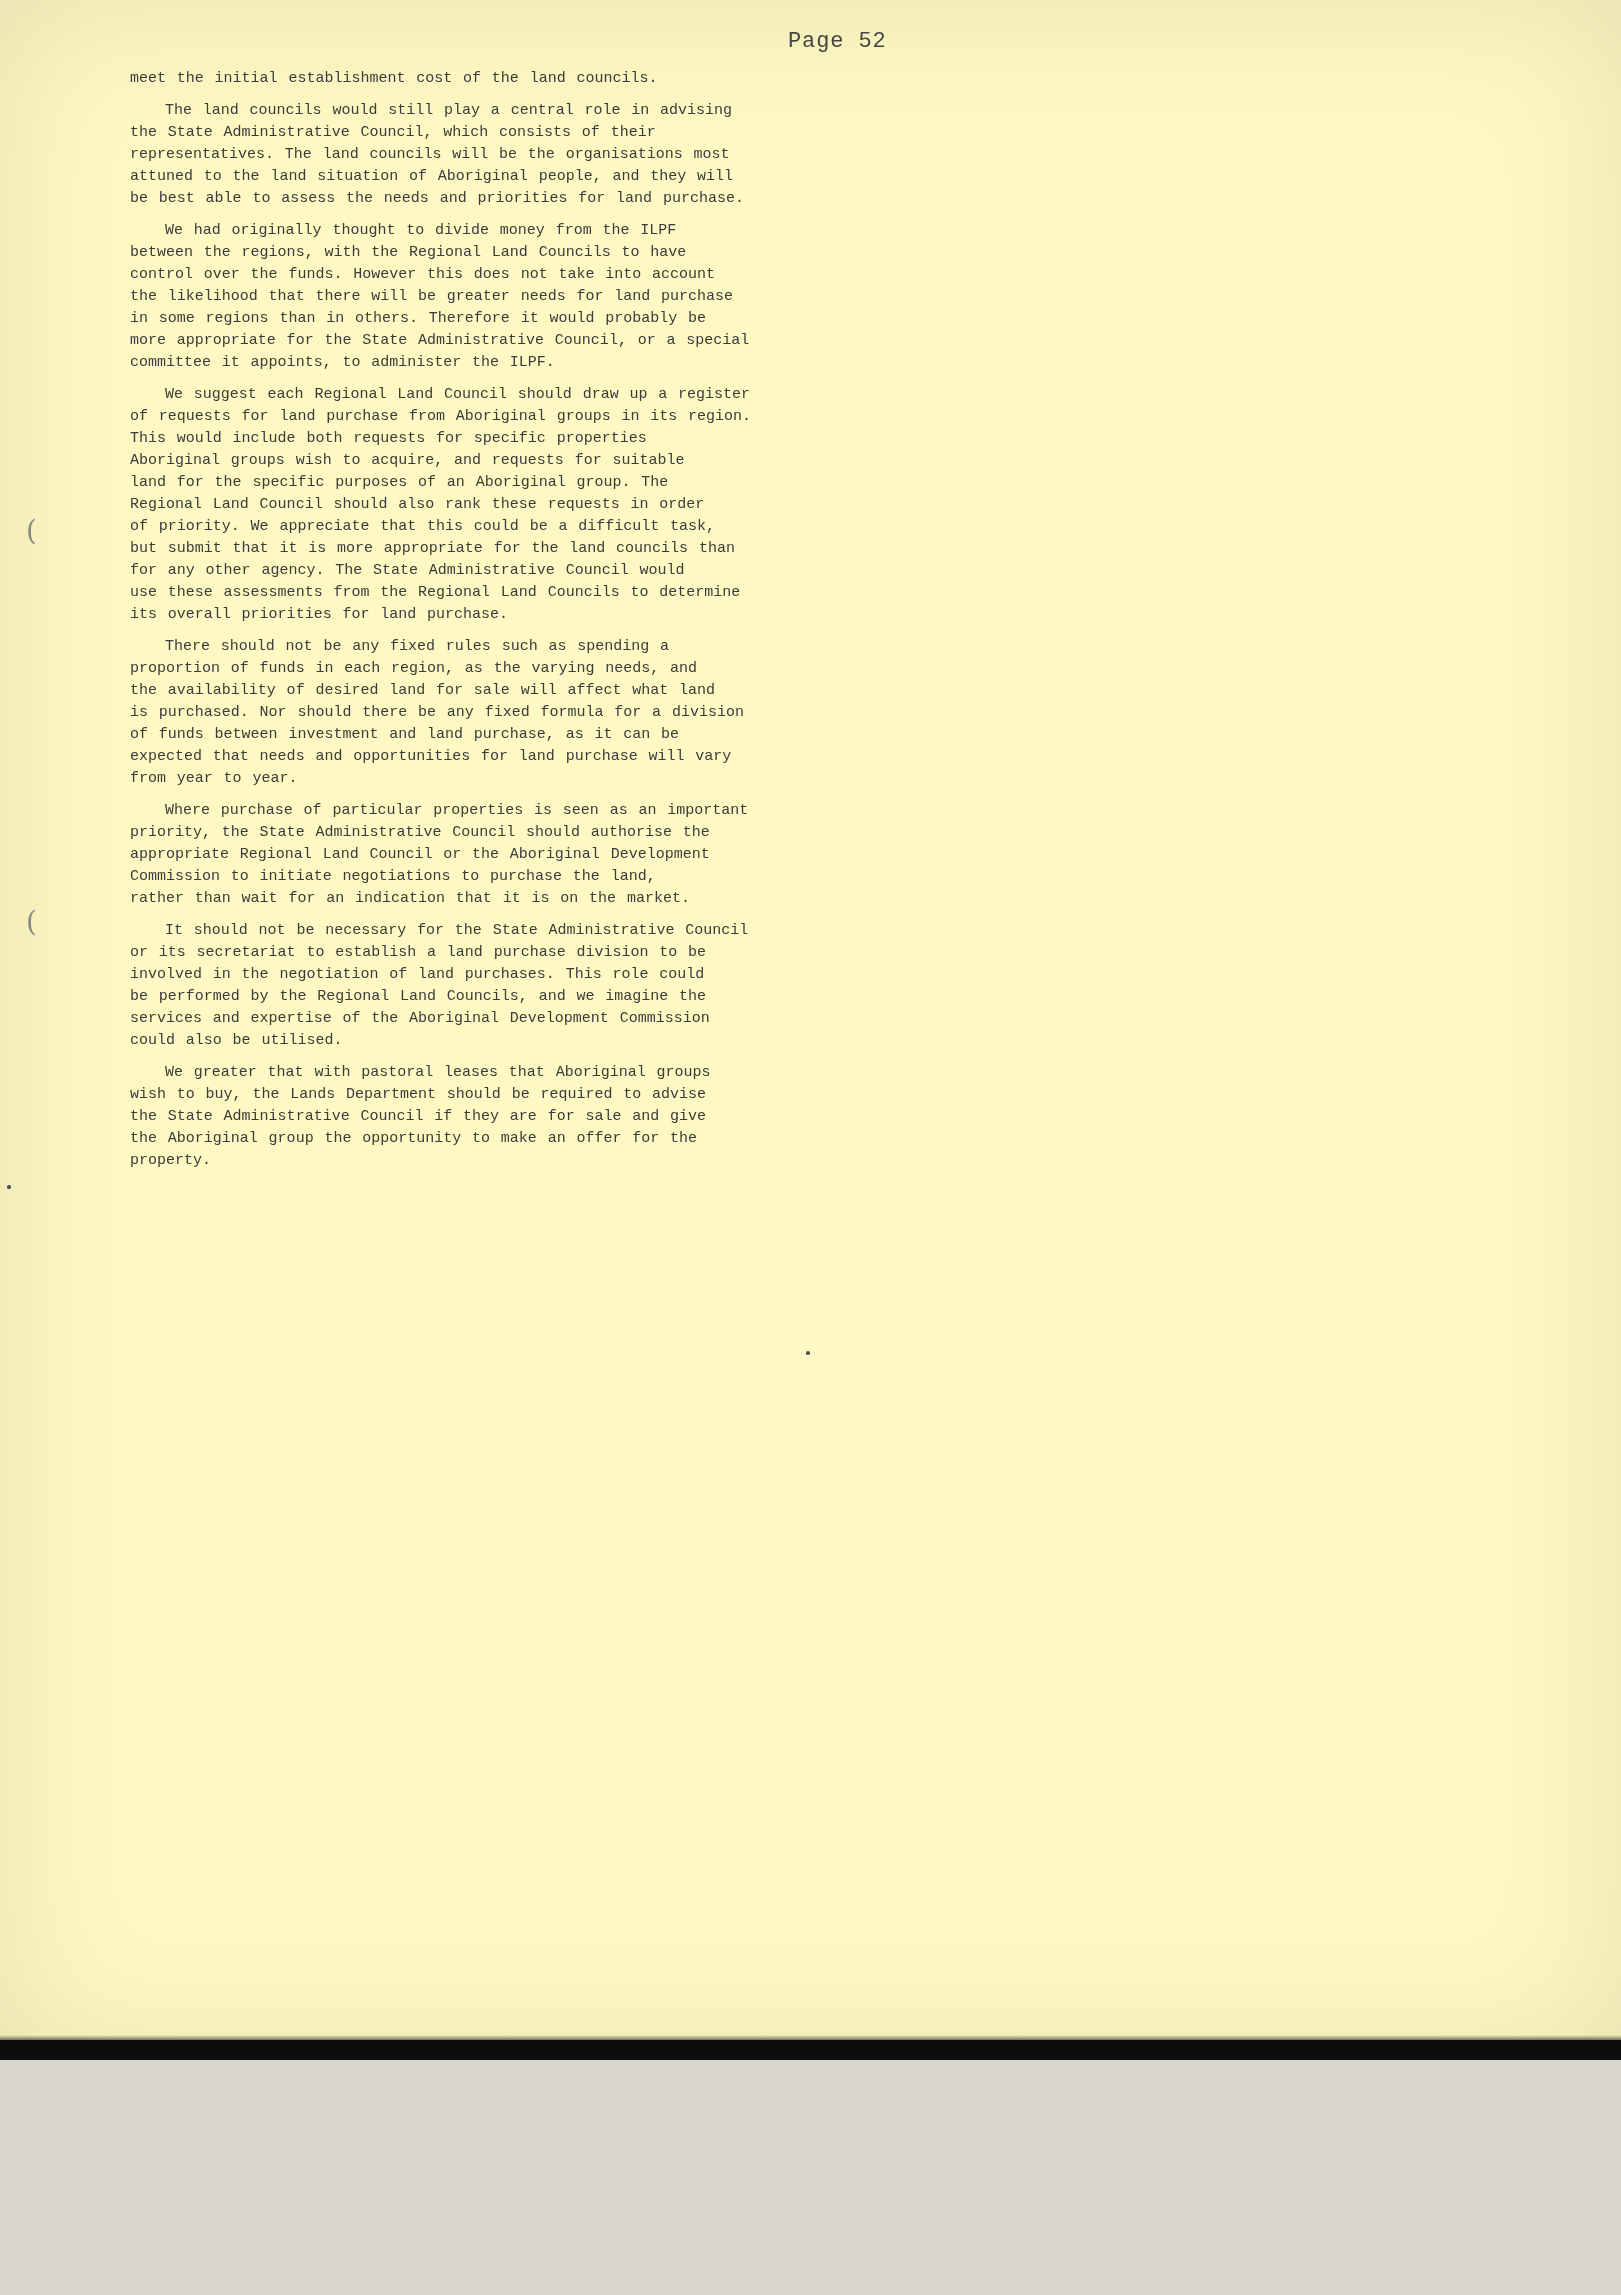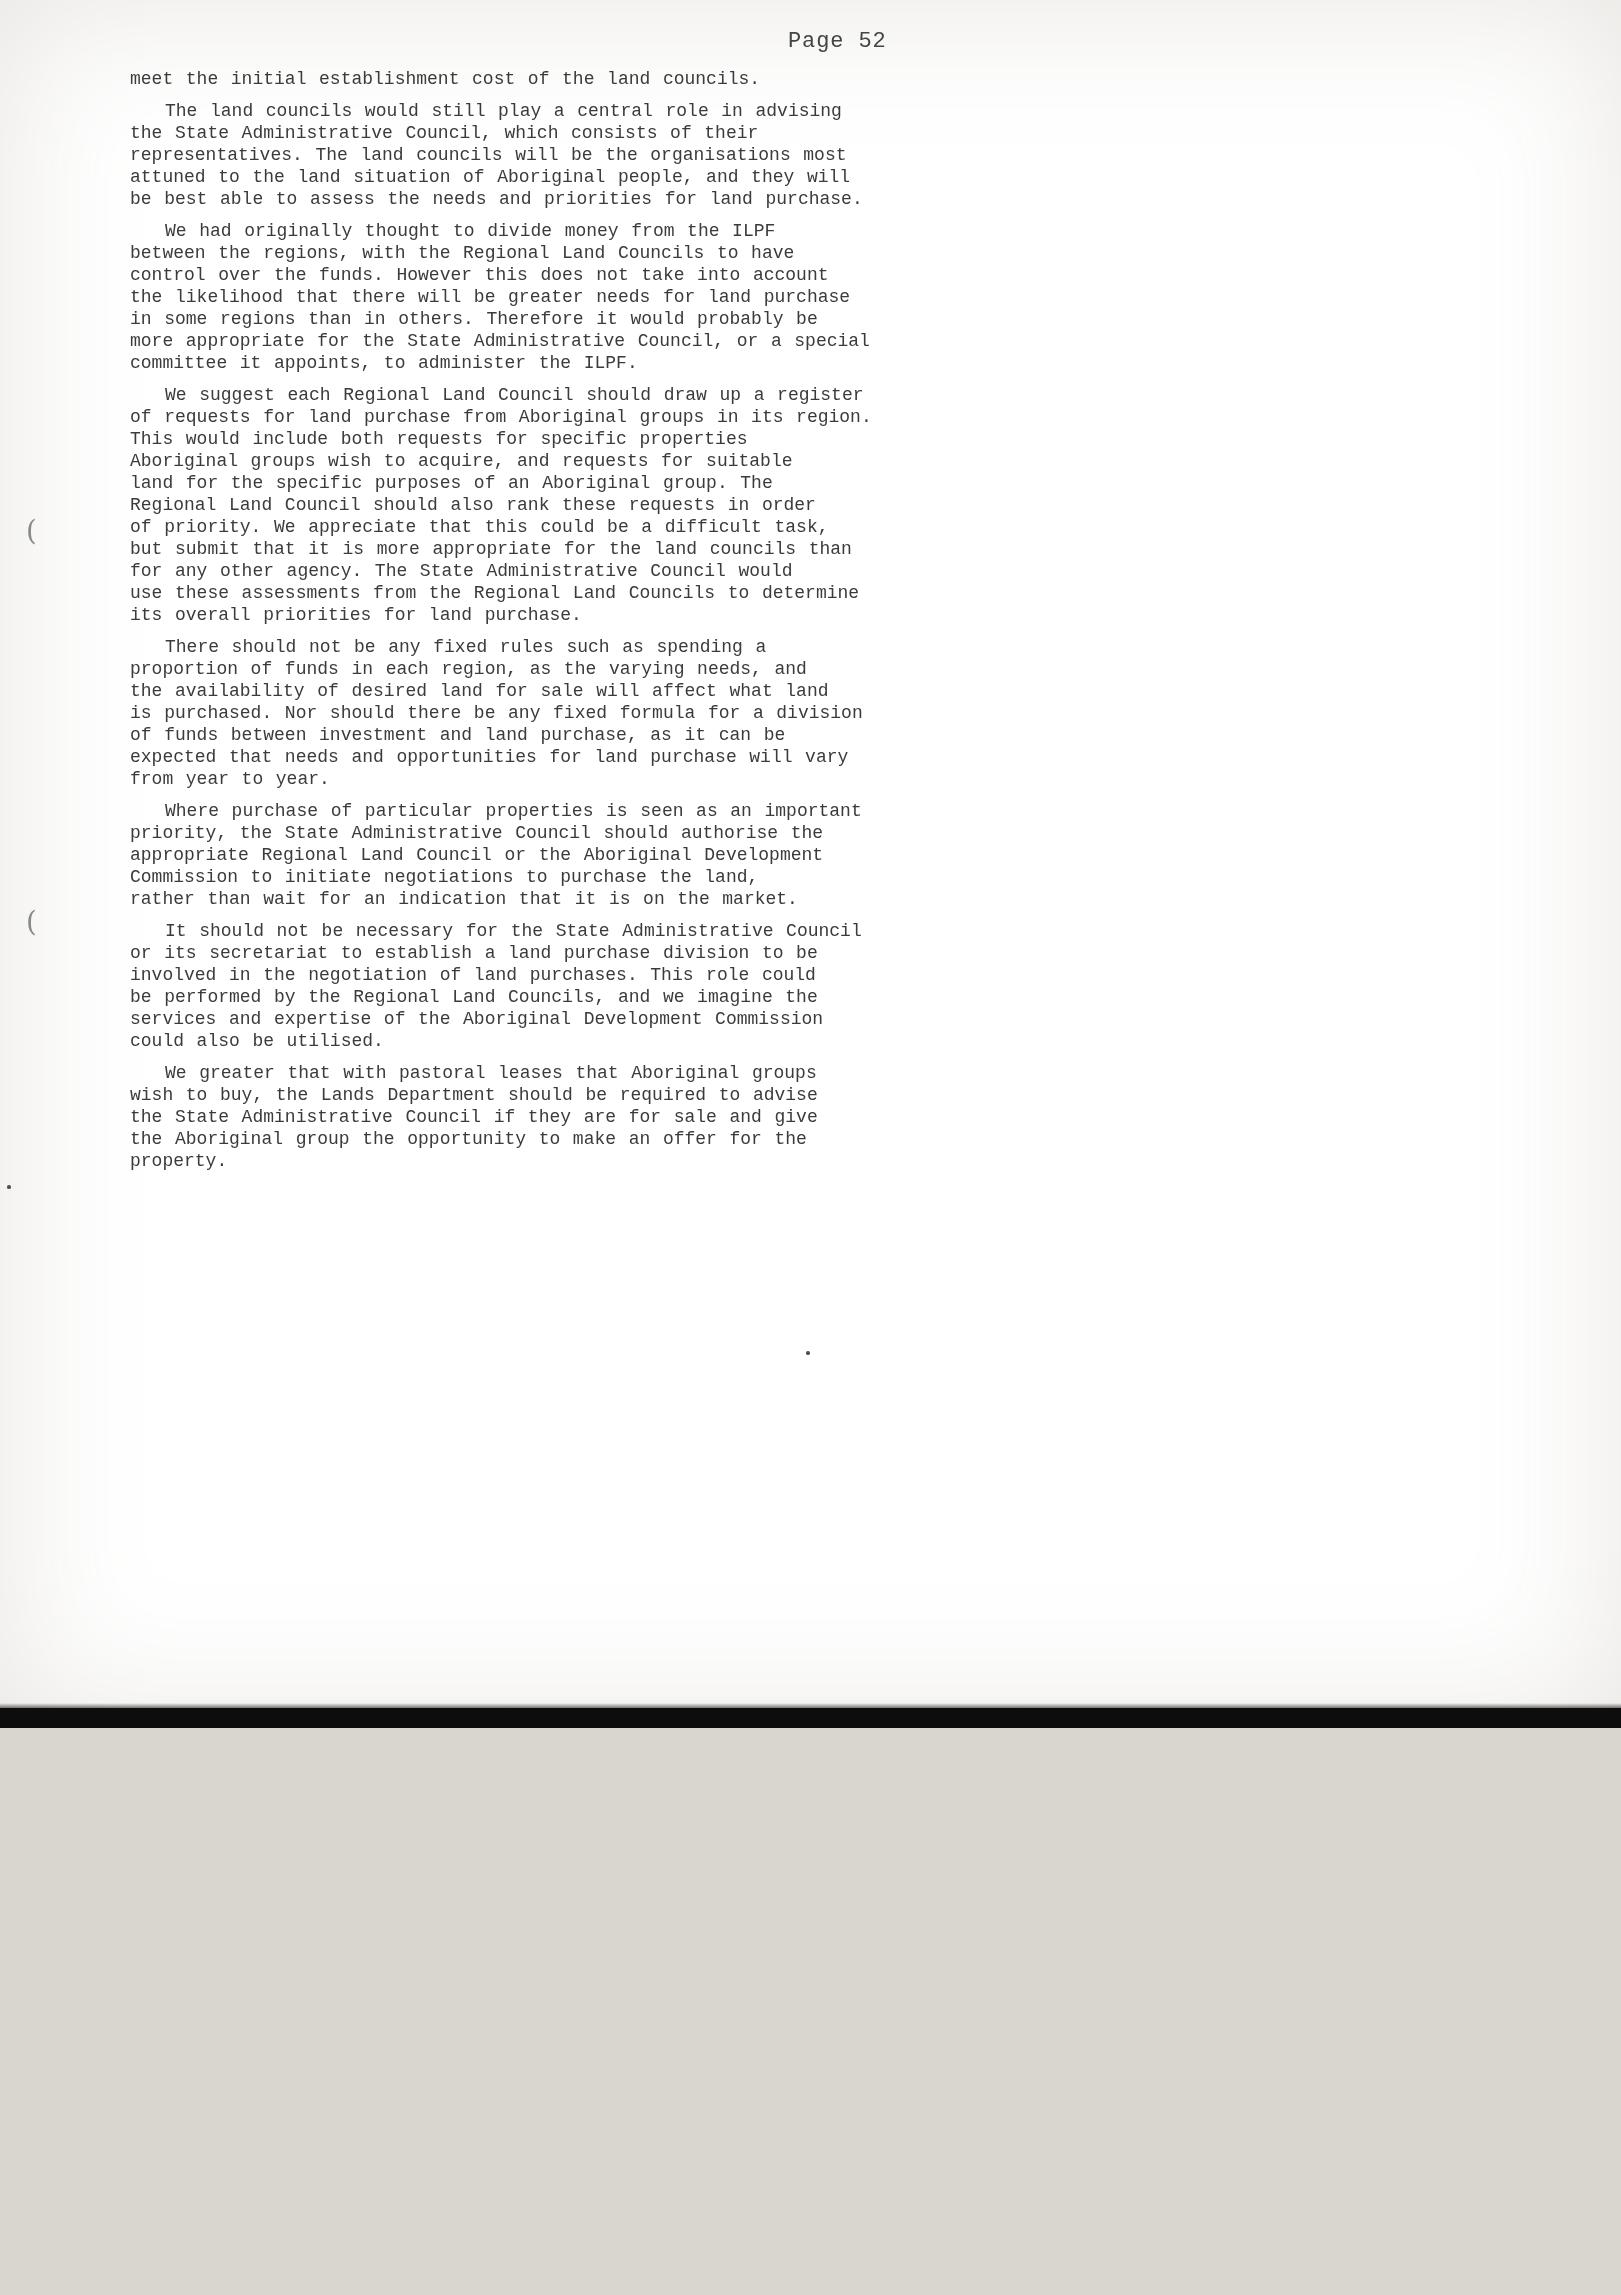--- a/index.html
+++ b/index.html
@@ -3,41 +3,41 @@
 <meta charset="utf-8">
 <style>
   html, body {
     margin: 0;
     padding: 0;
     background: #d8d6cf;
   }
   .scan-page {
     position: relative;
     width: 1622px;
-    height: 1728px;
-    background: #ffffff;
+    height: 2060px;
+    background: #fef9c3;
     overflow: hidden;
     font-family: "Liberation Mono", "DejaVu Sans Mono", monospace;
     color: #3a3a3a;
     box-shadow: inset 0 0 147px rgba(120,110,90,0.18);
   }
   .page-header {
     position: absolute;
     top: 29px;
     left: 788px;
     font-size: 22px;
     letter-spacing: 0.9px;
     color: #454545;
   }
   .body-text {
     position: absolute;
     top: 68px;
     left: 130px;
     width: 872px;
-    font-size: 18px;
+    font-size: 15px;
     line-height: 22px;
     color: #3b3b3b;
   }
   .body-text p {
     margin: 0 0 10px 0;
     white-space: pre-line;
     text-indent: 35px;
     word-spacing: 1.8px;
   }
   .body-text p.continuation {

